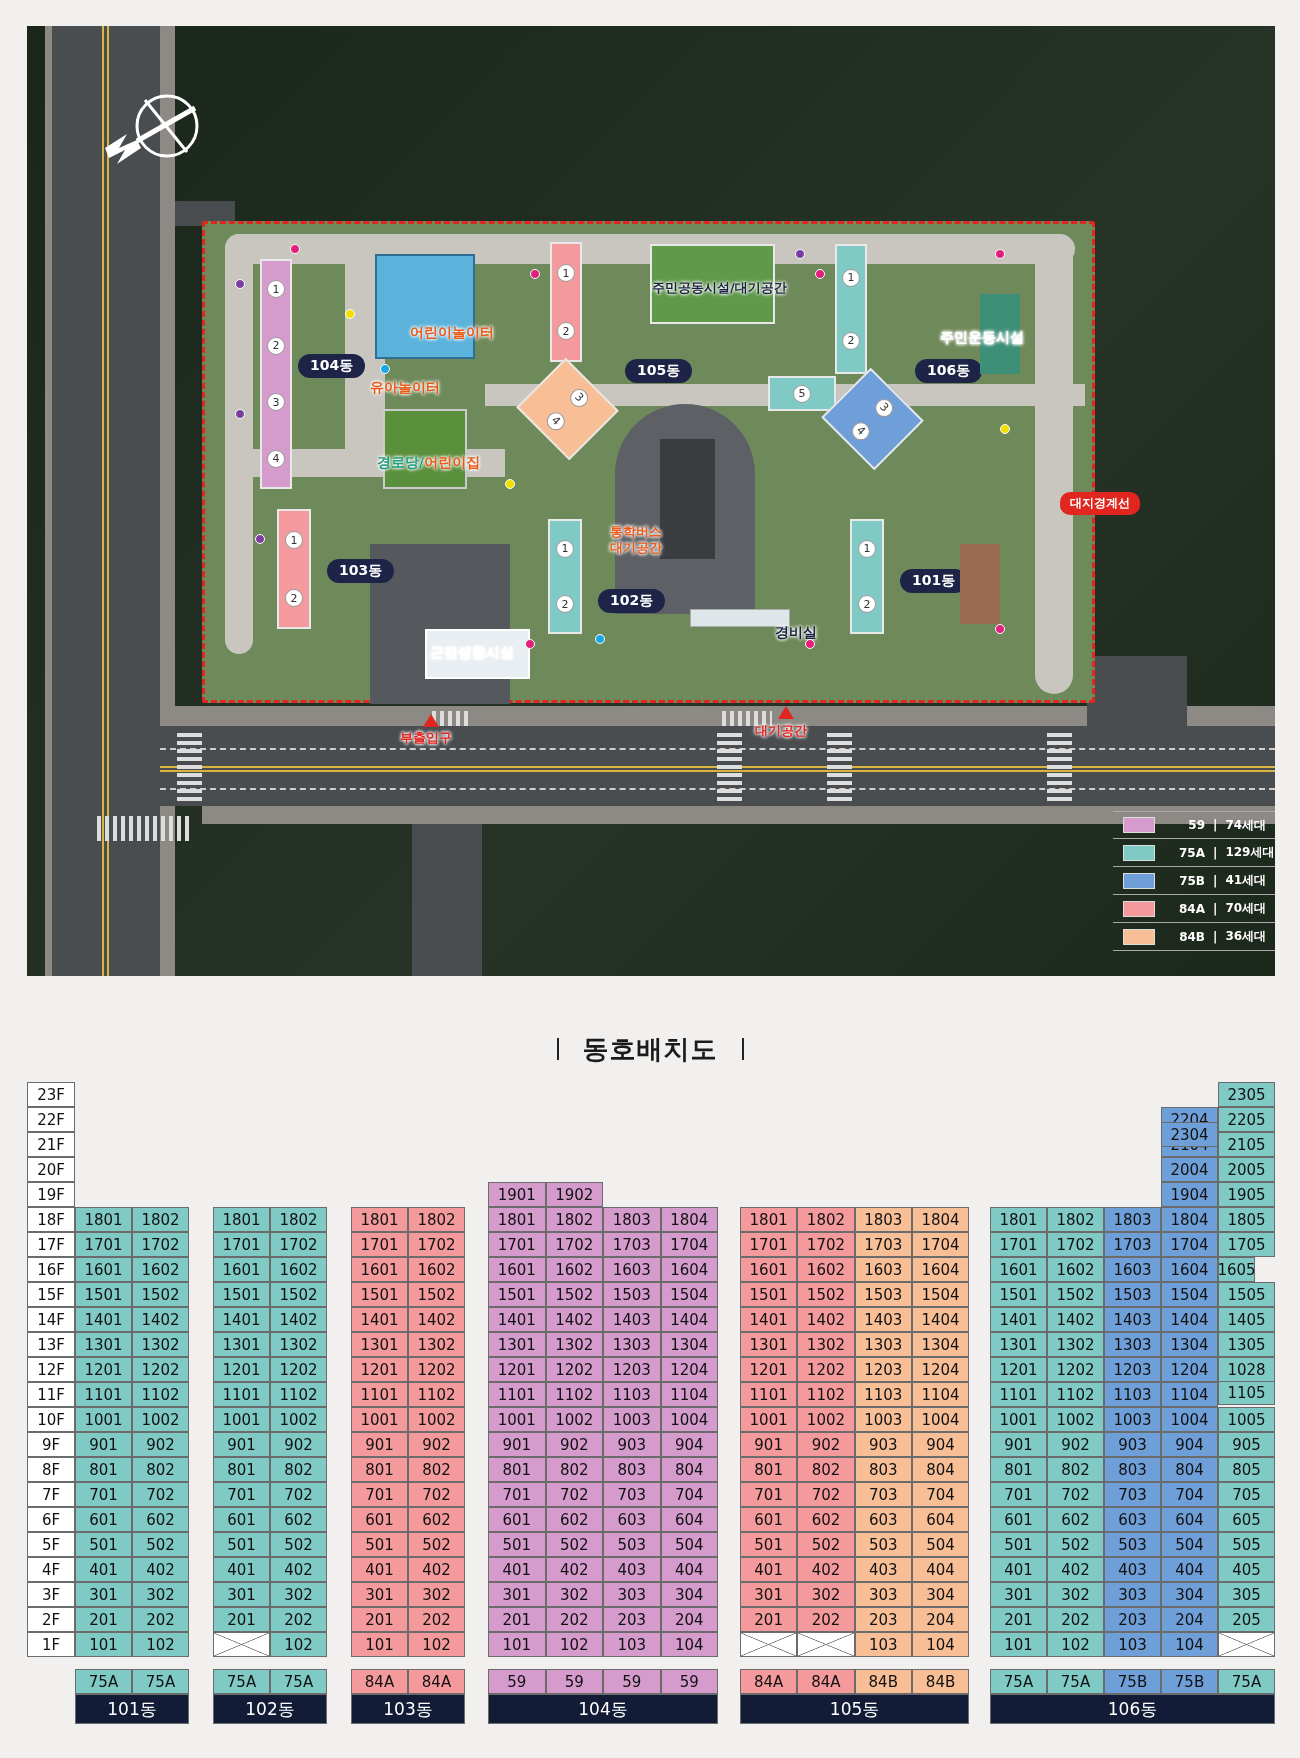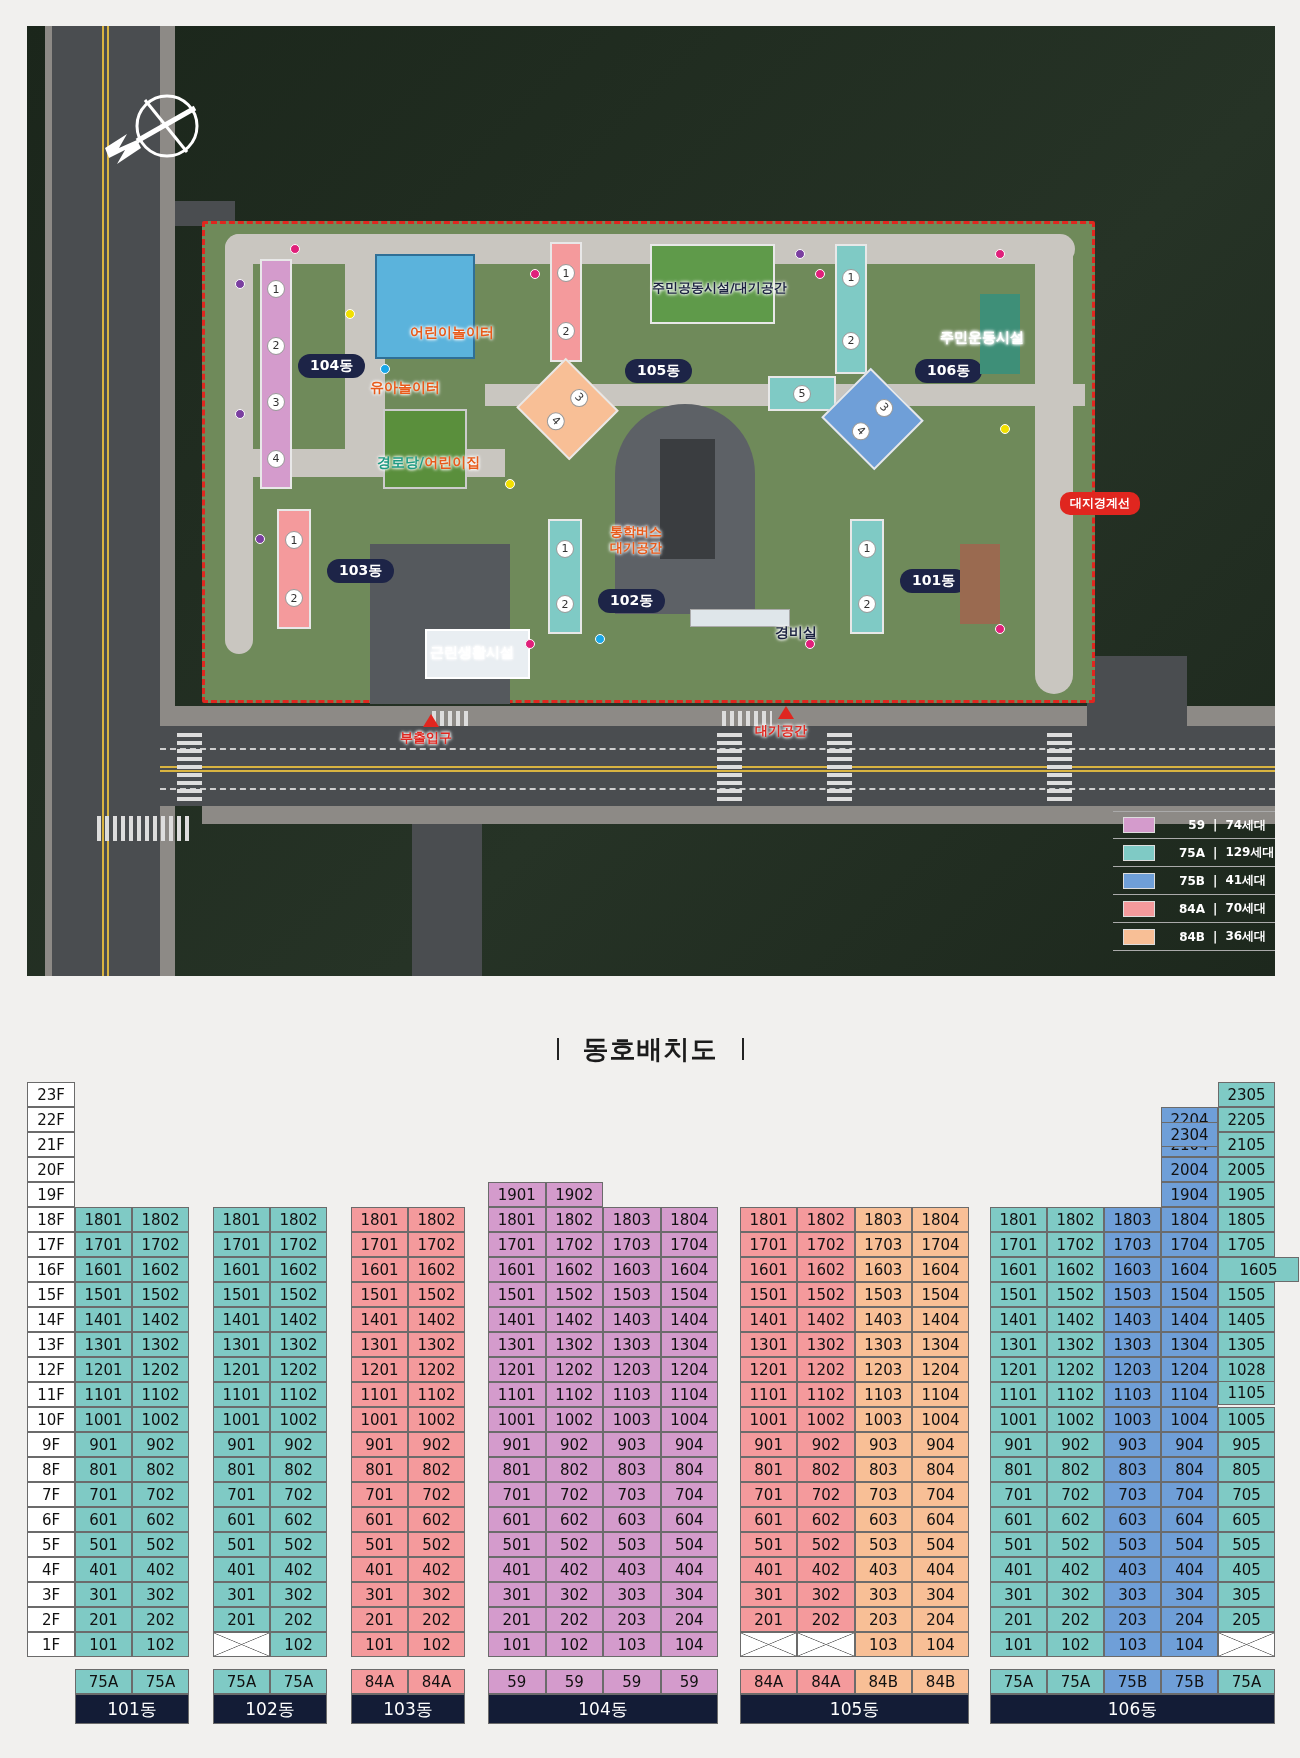--- a/index.html
+++ b/index.html
@@ -612,21 +612,21 @@
     <div class="cell c75A" style="left: 1218px; top: 1507px; width: 57px;">605</div>
     <div class="cell c75A" style="left: 1218px; top: 1482px; width: 57px;">705</div>
     <div class="cell c75A" style="left: 1218px; top: 1457px; width: 57px;">805</div>
     <div class="cell c75A" style="left: 1218px; top: 1432px; width: 57px;">905</div>
     <div class="cell c75A" style="left: 1218px; top: 1407px; width: 57px;">1005</div>
     <div class="cell c75A" style="left: 1218px; top: 1380px; width: 57px;">1105</div>
     <div class="cell c75A" style="left: 1218px; top: 1357px; width: 57px;">1028</div>
     <div class="cell c75A" style="left: 1218px; top: 1332px; width: 57px;">1305</div>
     <div class="cell c75A" style="left: 1218px; top: 1307px; width: 57px;">1405</div>
     <div class="cell c75A" style="left: 1218px; top: 1282px; width: 57px;">1505</div>
-    <div class="cell c75A" style="left: 1218px; top: 1257px; width: 81px; text-align: center;">1605</div>
+    <div class="cell c75A" style="left: 1218px; top: 1257px; width: 37px; text-align: center;">1605</div>
     <div class="cell c75A" style="left: 1218px; top: 1232px; width: 57px;">1705</div>
     <div class="cell c75A" style="left: 1218px; top: 1207px; width: 57px;">1805</div>
     <div class="cell c75A" style="left: 1218px; top: 1182px; width: 57px;">1905</div>
     <div class="cell c75A" style="left: 1218px; top: 1157px; width: 57px;">2005</div>
     <div class="cell c75A" style="left: 1218px; top: 1132px; width: 57px;">2105</div>
     <div class="cell c75A" style="left: 1218px; top: 1107px; width: 57px;">2205</div>
     <div class="cell c75A" style="left: 1218px; top: 1082px; width: 57px;">2305</div>
     <div class="cell c75A" style="left: 1218px; top: 1669px; width: 57px;">75A</div>
     <div class="dong" style="left: 990px; top: 1694px; width: 285px;">106동</div>
   </div>

